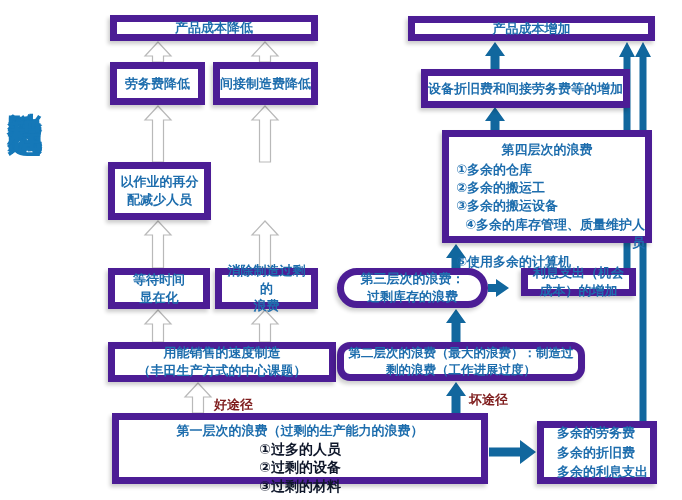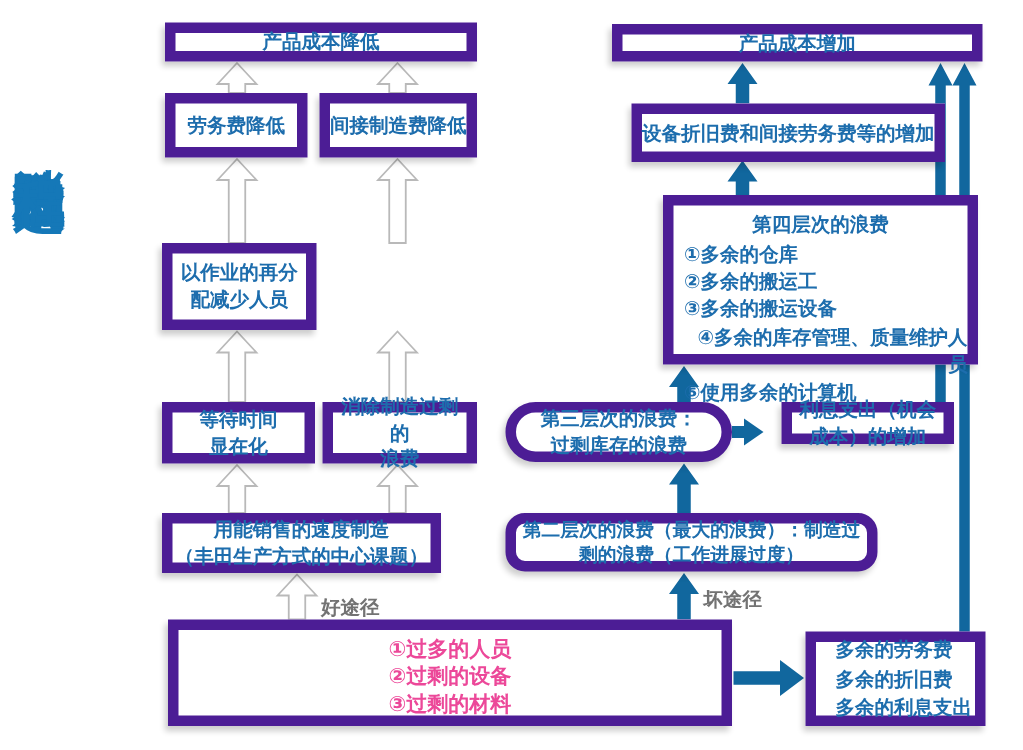--- a/index.html
+++ b/index.html
@@ -23,26 +23,26 @@
     display:flex;align-items:center;justify-content:center;
     text-align:center;line-height:1.35;white-space:pre-line;
     box-sizing:border-box;z-index:2;
   }
   .box.leftalign{align-items:flex-start;justify-content:flex-start;text-align:left;flex-direction:column;}
 
   .lv4-head{width:100%;text-align:center;margin:4px 0 2px 0;}
   .lv4-item{padding-left:7px;line-height:1.42;text-align:right;}
 
   .lv1-head{width:100%;text-align:center;line-height:1.3;}
-  .lv1-item{width:100%;text-align:center;color:#ec4899;font-size:14px;line-height:1.32;}
+  .lv1-item{width:100%;text-align:center;color:#0f172a;font-size:14px;line-height:1.32;}
 
   .excess-item{padding-left:13px;line-height:1.5;text-align:left;}
 
   .path-label{
-    position:absolute;font-size:13px;font-weight:bold;color:#737373;z-index:3;
+    position:absolute;font-size:13px;font-weight:bold;color:#7f1d1d;z-index:3;
   }
 
   svg.arrows{position:absolute;left:0;top:0;z-index:1;}
   .warrow{fill:#ffffff;stroke:#b9b9b9;stroke-width:1.2;}
   .barrow{fill:#11679e;stroke:none;}
 </style>
 </head>
 <body>
 
 <div id="canvas">
@@ -75,24 +75,25 @@
 
   <div class="box" style="left:110px;top:15px;width:208px;height:26px;">产品成本降低</div>
   <div class="box" style="left:110px;top:62px;width:95px;height:43px;">劳务费降低</div>
   <div class="box" style="left:213px;top:62px;width:105px;height:43px;">间接制造费降低</div>
   <div class="box" style="left:108px;top:162px;width:103px;height:58px;">以作业的再分
 配减少人员</div>
   <div class="box" style="left:108px;top:268px;width:102px;height:41px;">等待时间
 显在化</div>
   <div class="box" style="left:215px;top:268px;width:103px;height:41px;">消除制造过剩的
 浪费</div>
-  <div class="box" style="left:108px;top:342px;width:186px;height:40px;">用能销售的速度制造
+  <div class="box" style="left:108px;top:342px;width:228px;height:40px;">用能销售的速度制造
 （丰田生产方式的中心课题）</div>
 
   <div class="box leftalign" style="left:112px;top:413px;width:376px;height:71px;padding-top:3px;">
+    <div class="lv1-head">第一层次的浪费（过剩的生产能力的浪费）</div>
     <div class="lv1-item">①过多的人员</div>
     <div class="lv1-item">②过剩的设备</div>
     <div class="lv1-item">③过剩的材料</div>
   </div>
 
   <div class="box" style="left:408px;top:16px;width:247px;height:25px;">产品成本增加</div>
   <div class="box" style="left:421px;top:69px;width:209px;height:39px;">设备折旧费和间接劳务费等的增加</div>
 
   <div class="box leftalign" style="left:408px;top:130px;width:210px;height:113px;margin-left:34px;">
     <div class="lv4-head">第四层次的浪费</div>

